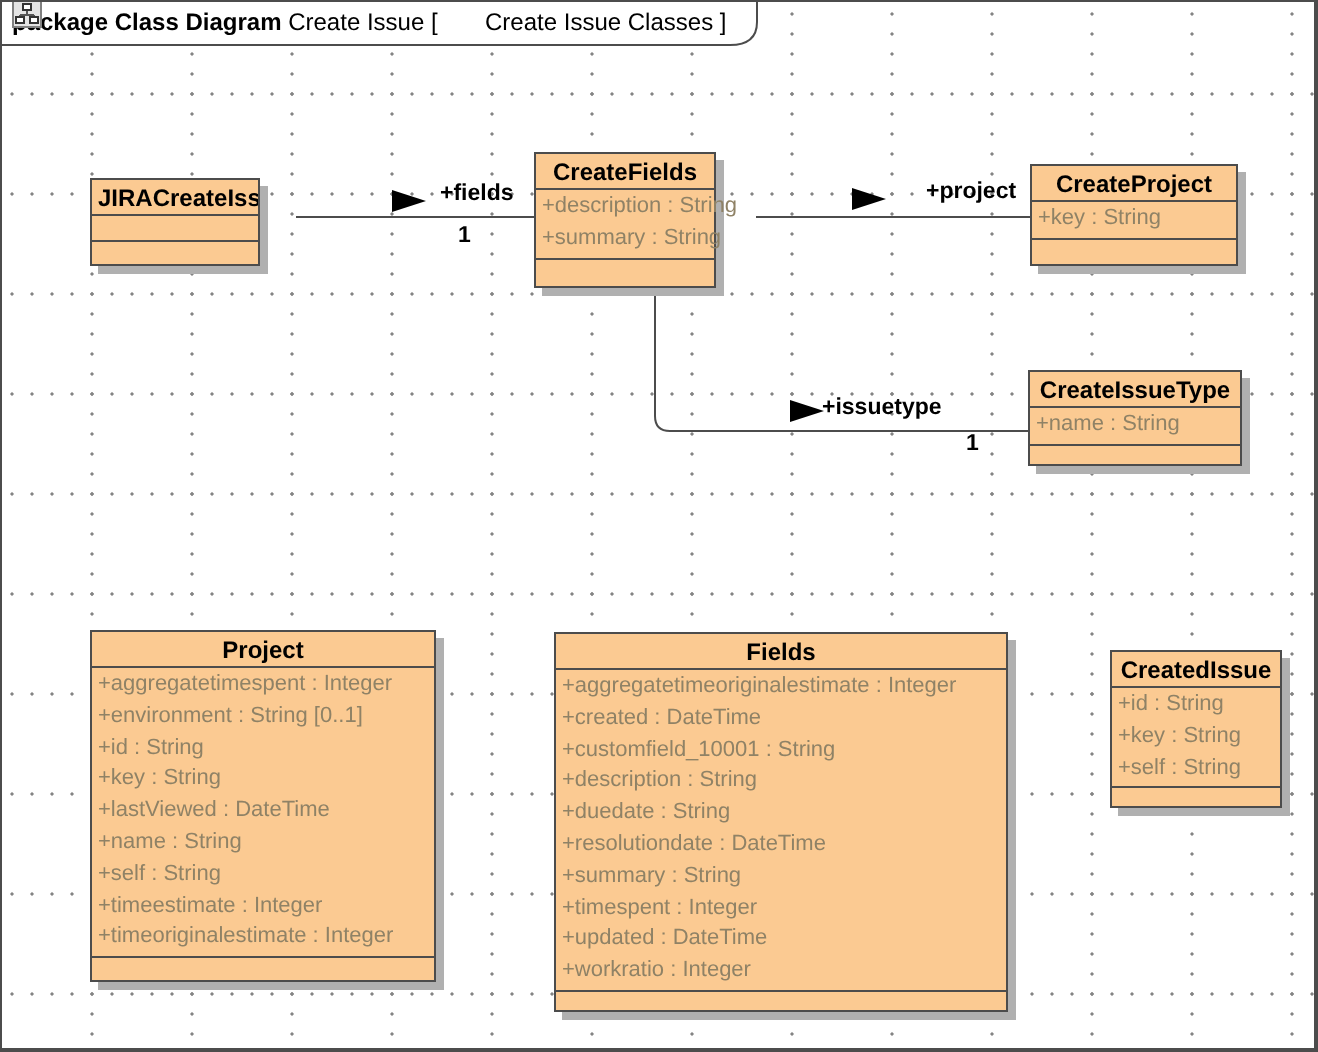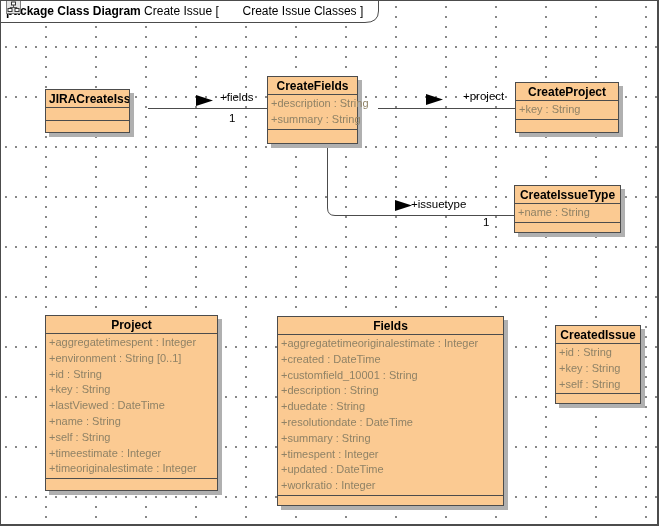--- a/index.html
+++ b/index.html
@@ -40,21 +40,21 @@
     padding:2px 3px 1px 3px;white-space:nowrap;overflow:hidden;
   }
   .compartment{border-top:1px solid var(--class_border);padding:1px 3px;}
   .compartment .attr{
     color:var(--attr_text);line-height:15.8px;white-space:nowrap;font-size:11px;
   }
   .compartment.empty{min-height:13px;padding:0;}
   
   .connectors{position:absolute;left:0;top:0;width:657px;height:523px;}
   .edge-label{
-    position:absolute;font-size:11.5px;color:var(--text);white-space:nowrap;
+    position:absolute;font-size:11.5px;color:var(--text);white-space:nowrap;font-weight:bold;
   }
 </style>
 </head>
 <body>
 
 <div class="canvas">
 
   <svg class="connectors" width="657" height="523" viewBox="0 0 657 523" shape-rendering="crispEdges">
     <line x1="147" y1="107.5" x2="267" y2="107.5" stroke="#4c4c4c" stroke-width="1"></line>
     <line x1="377" y1="107.5" x2="515" y2="107.5" stroke="#4c4c4c" stroke-width="1"></line>

